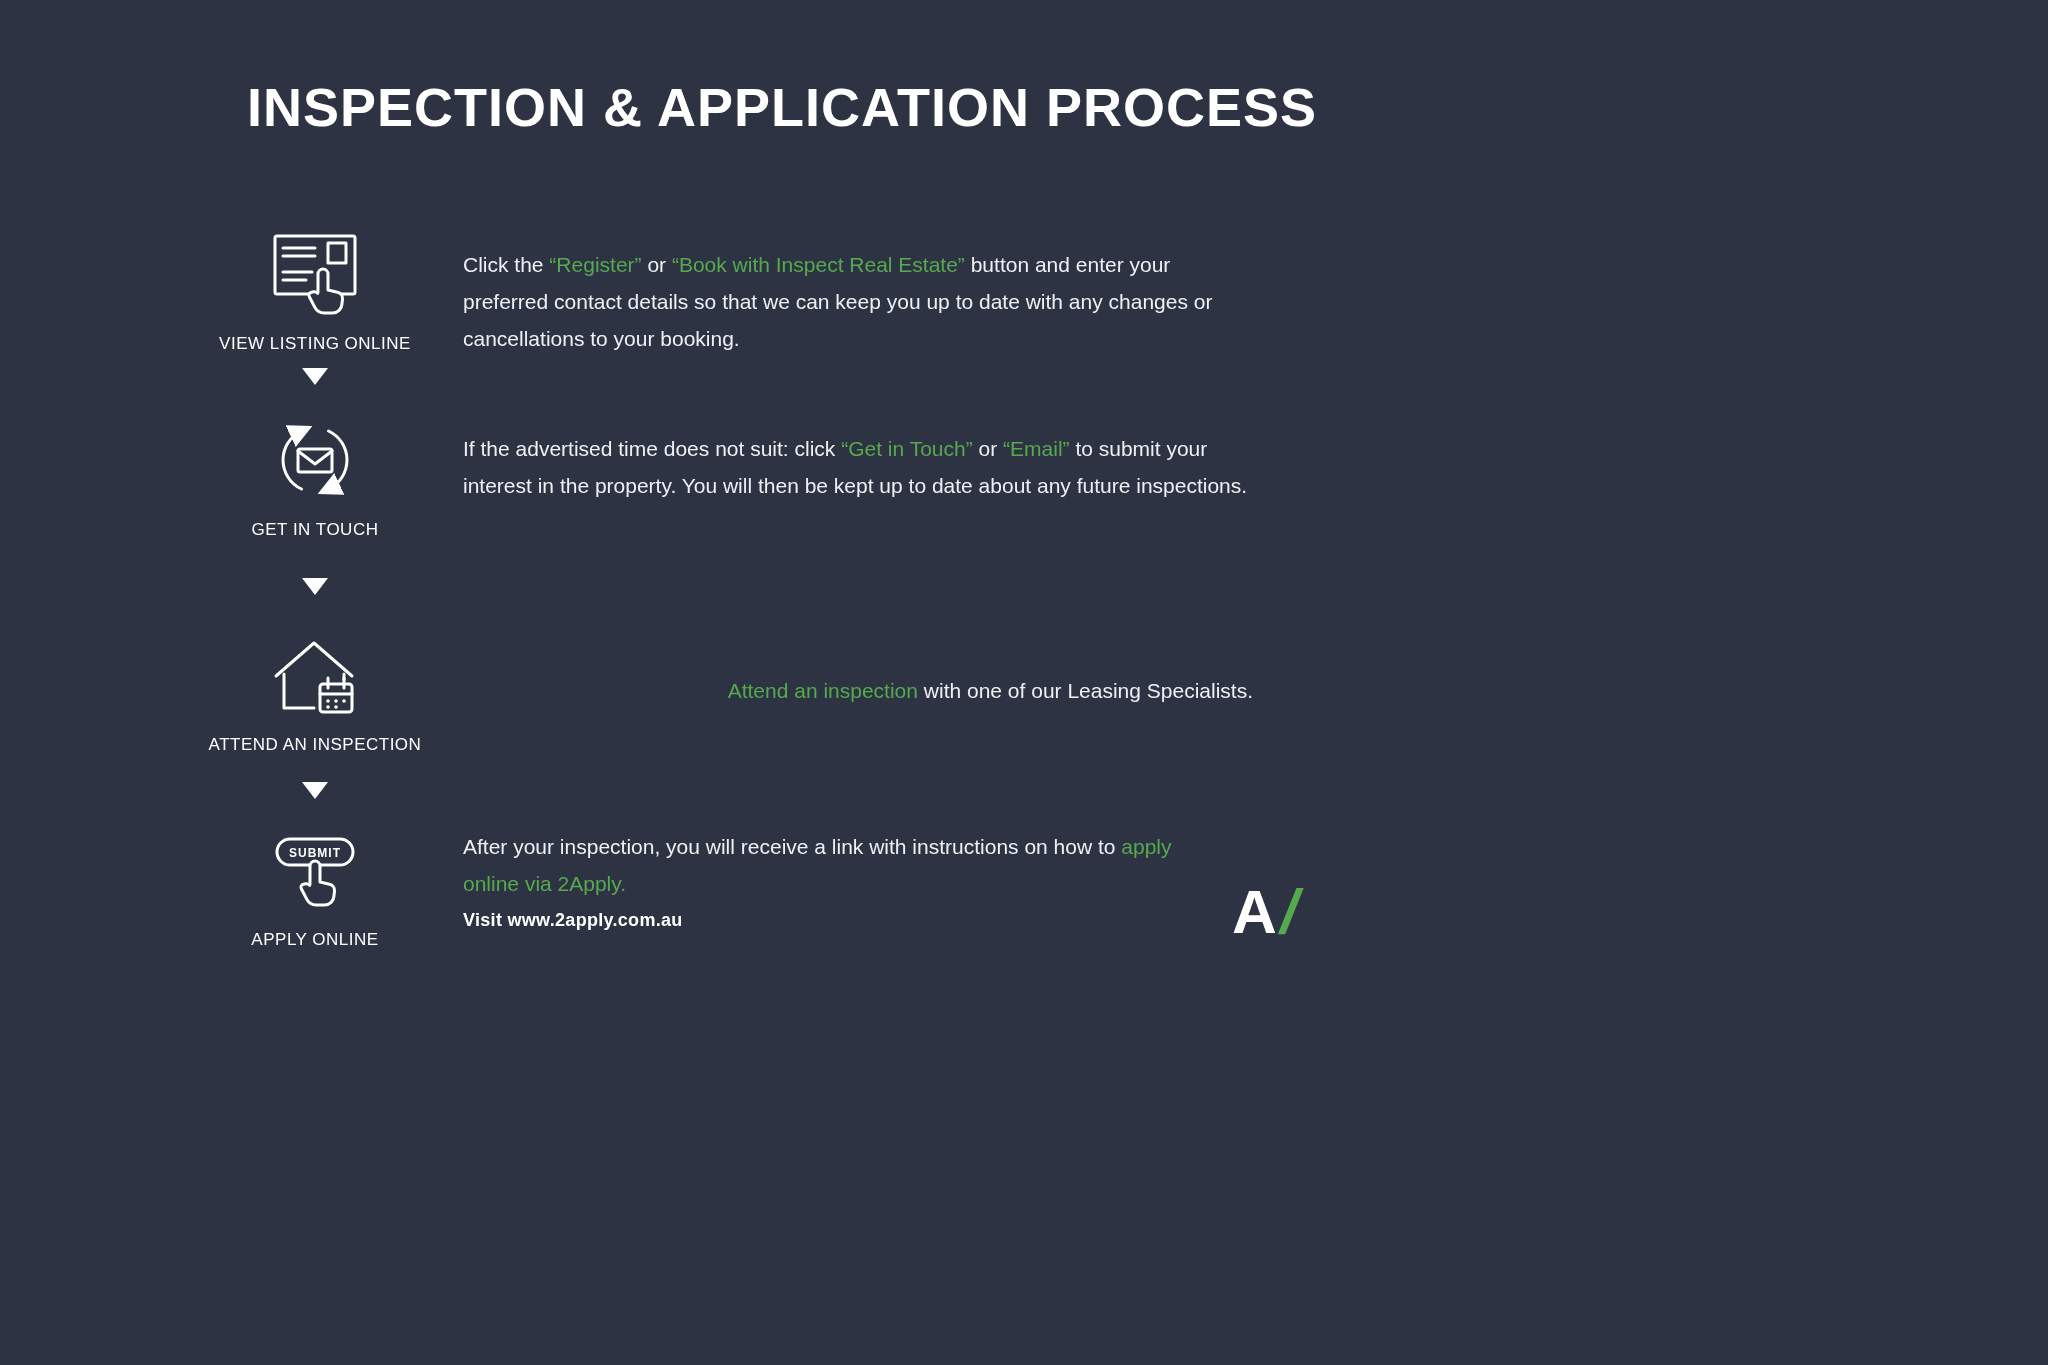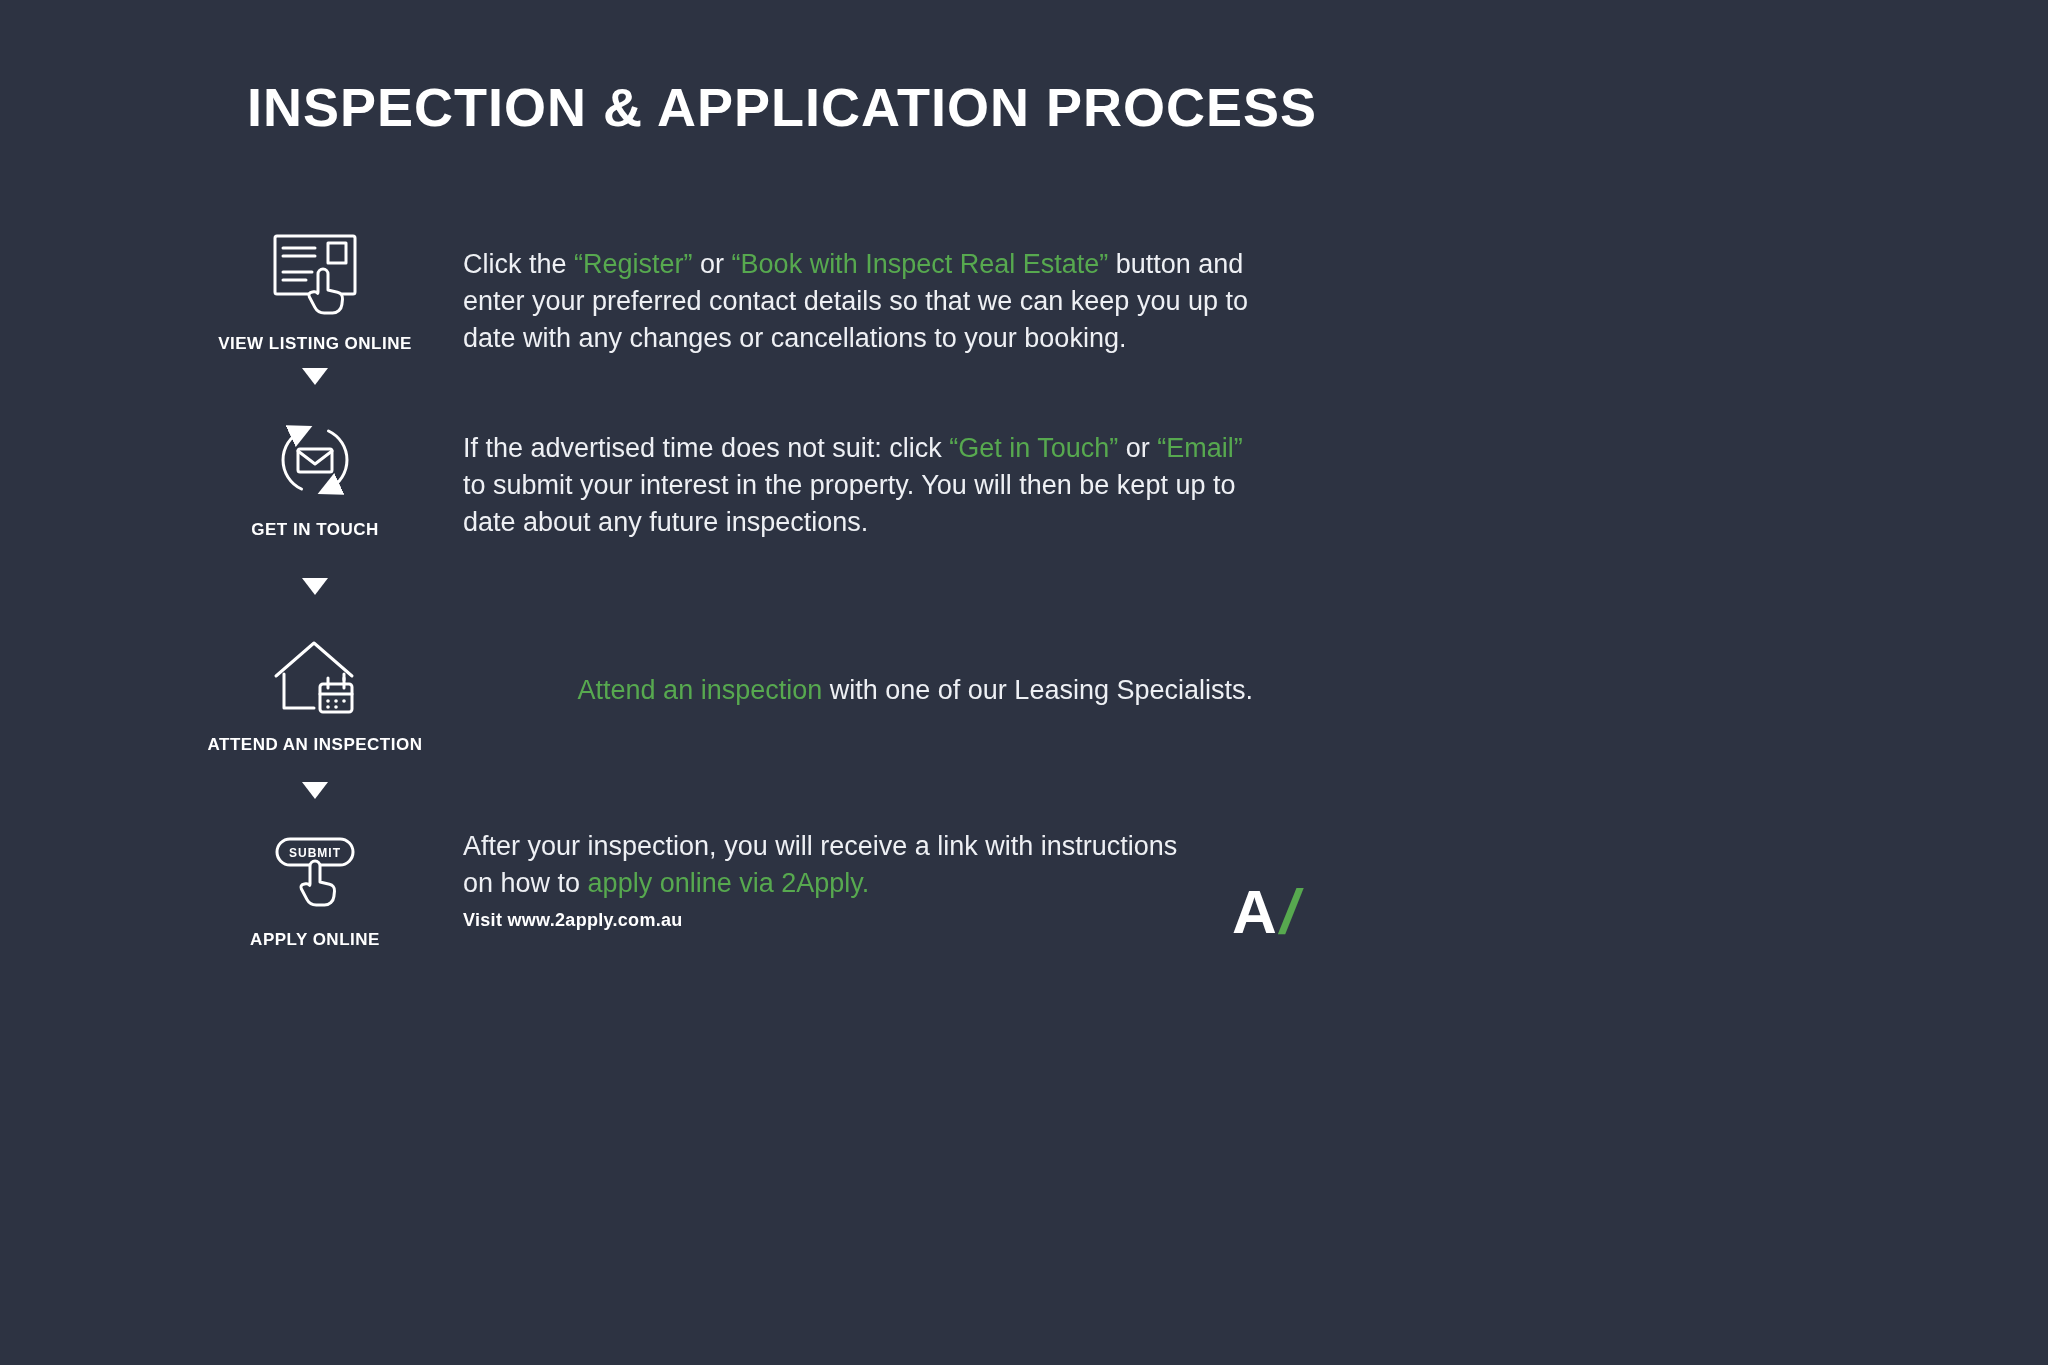--- a/index.html
+++ b/index.html
@@ -23,32 +23,32 @@
     text-align:center;
     color:var(--text);
     font-size:54px;font-weight:800;letter-spacing:1px;
   }
   .step-icon{position:absolute;color:var(--text);}
   .step-icon svg{display:block;}
   .step-label{
     position:absolute;left:145px;width:340px;
     text-align:center;
     color:var(--text);
-    font-size:17px;font-weight:bold;letter-spacing:.5px;
+    font-size:17px;font-weight:normal;letter-spacing:.5px;
   }
   .flow-arrow{
     position:absolute;left:302px;
     width:0;height:0;
     border-left:13px solid transparent;
     border-right:13px solid transparent;
     border-top:17px solid var(--text);
   }
   .step-text{
     position:absolute;left:463px;width:790px;
-    font-size:27px;line-height:37px;
+    font-size:21px;line-height:37px;
     color:var(--body-text);
   }
   .step-text .green{color:var(--accent);}
   .visit-note{
     position:absolute;left:463px;top:910px;
     font-size:18px;font-weight:bold;color:var(--text);
     letter-spacing:.3px;
   }
   .logo{
     position:absolute;left:1232px;top:876px;

